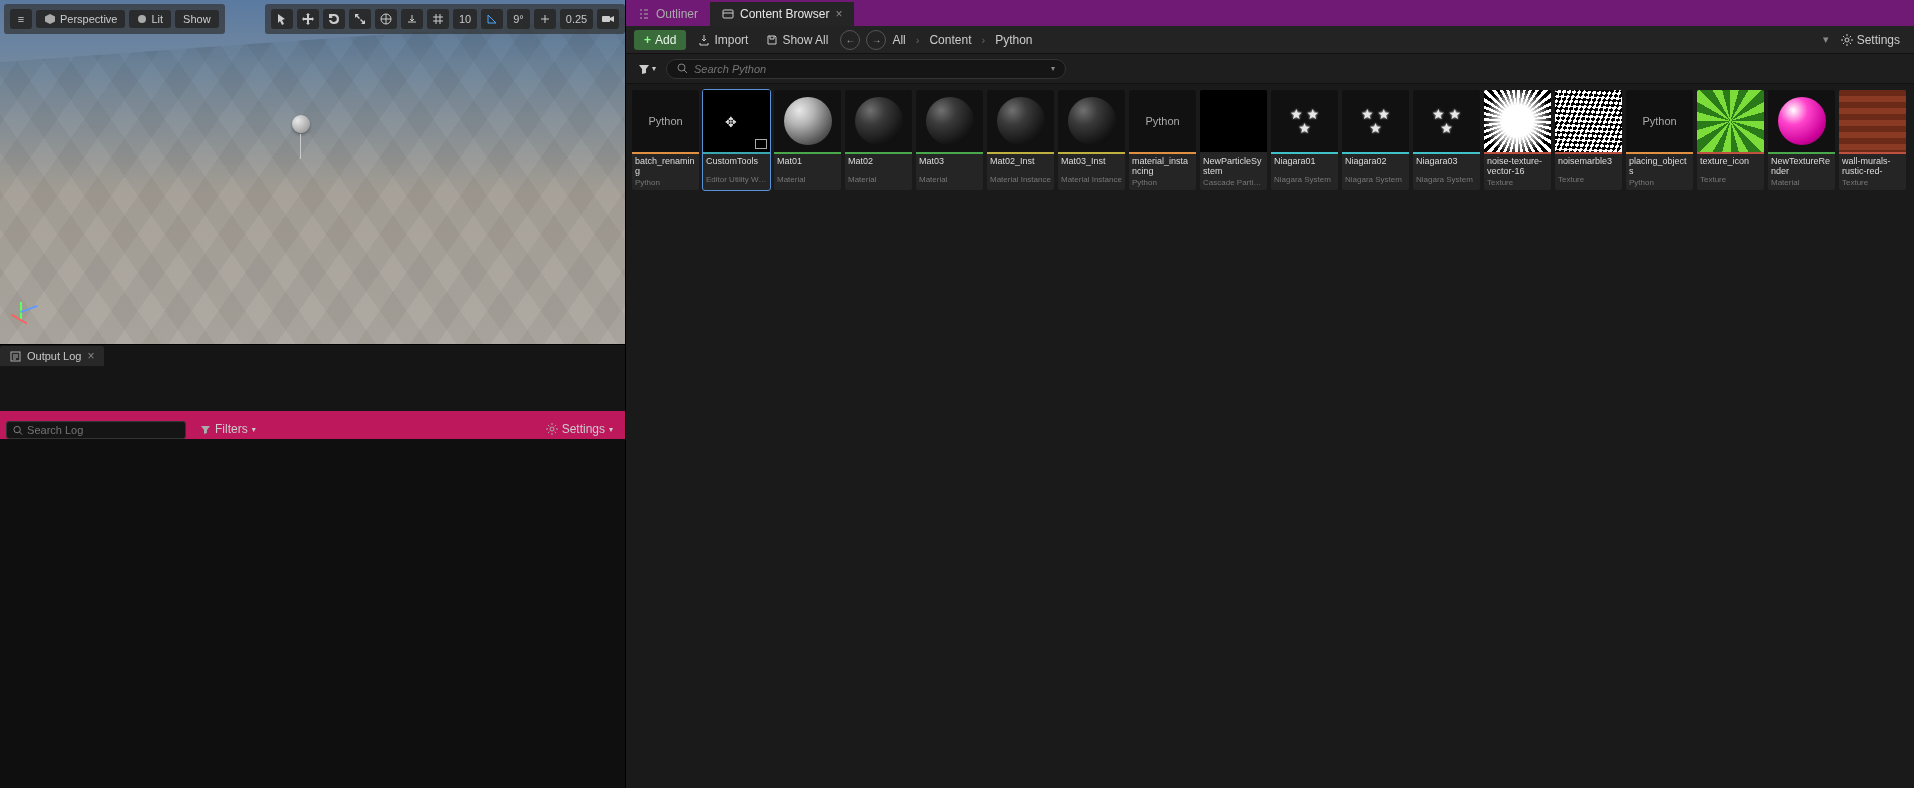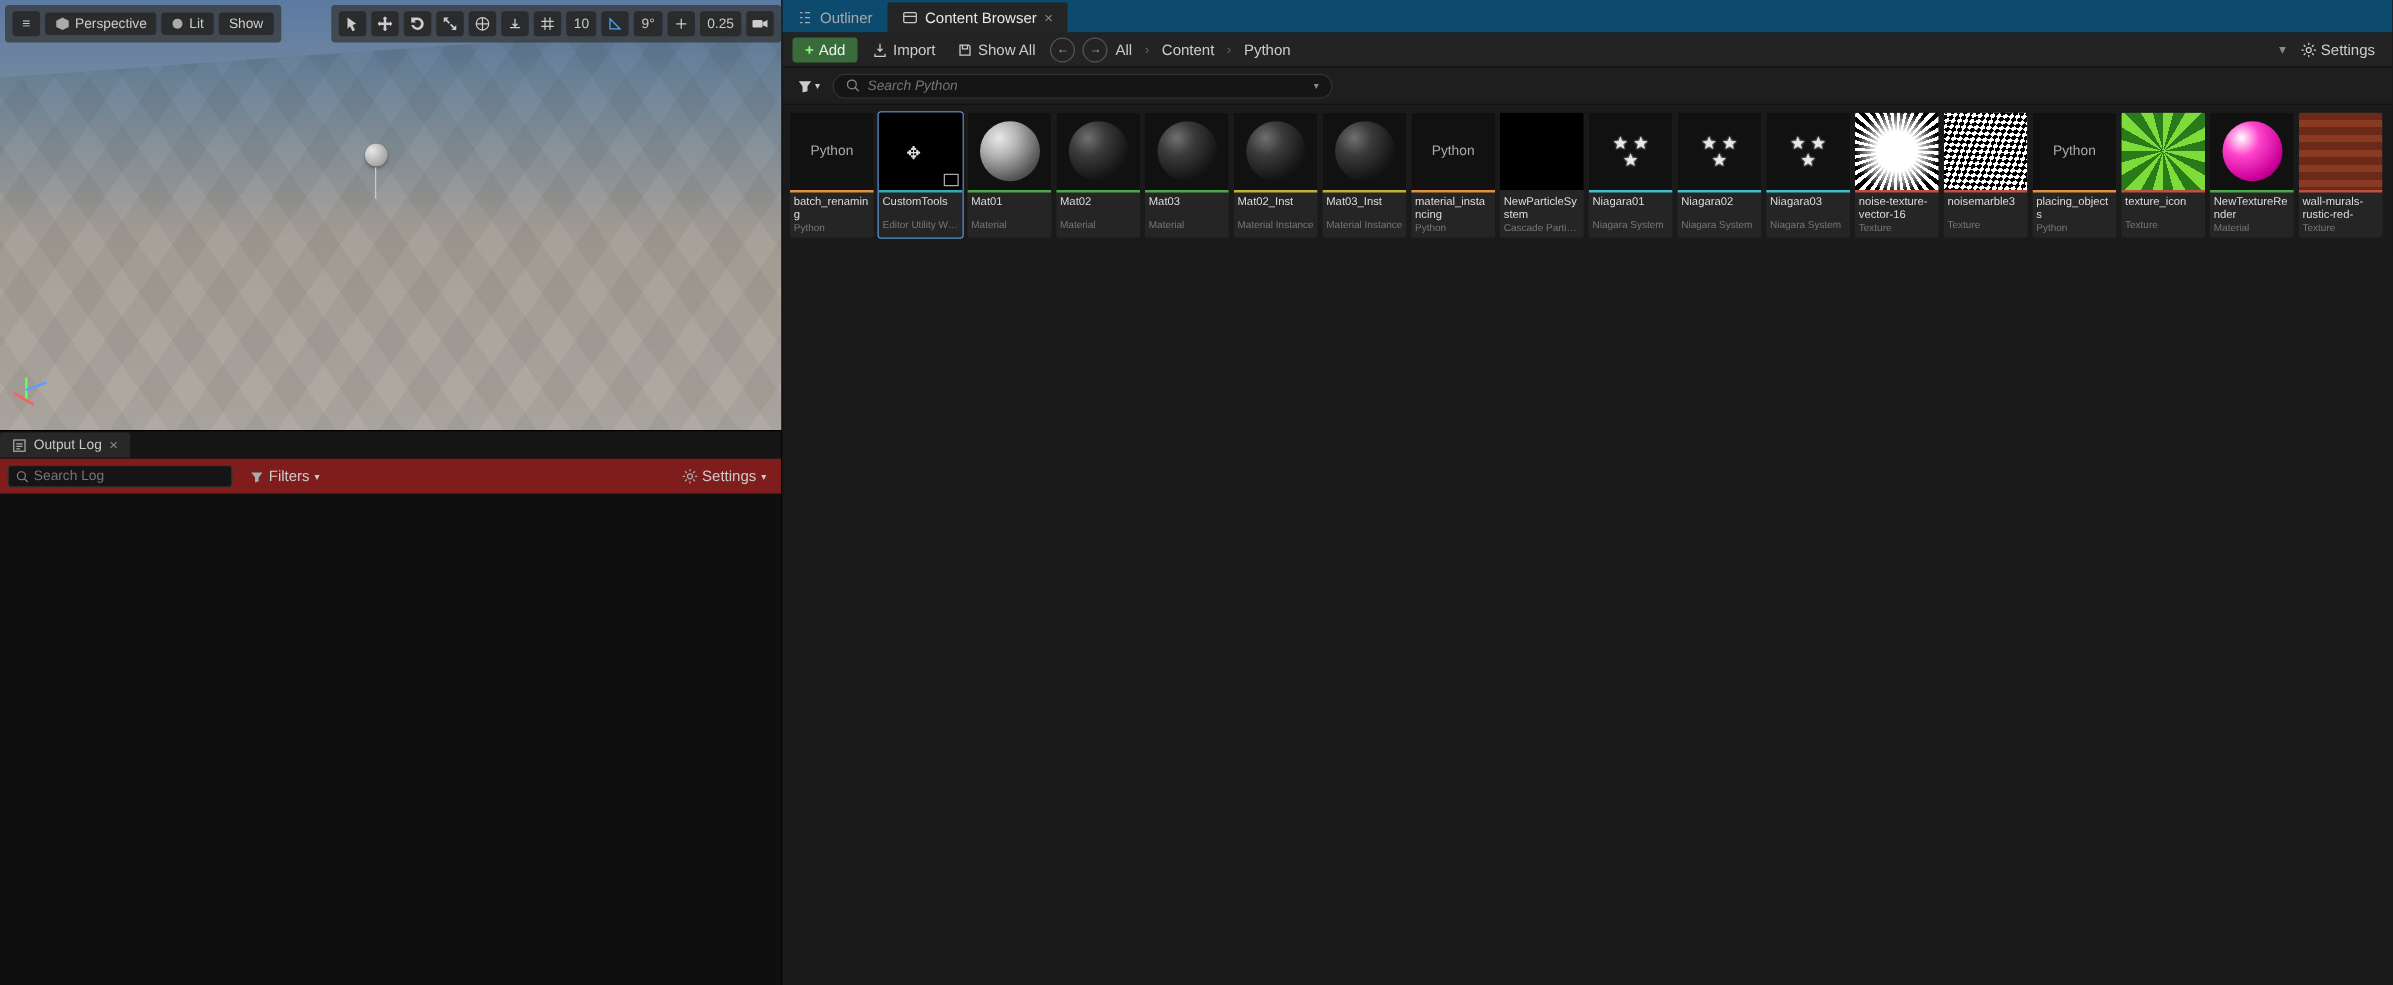--- a/index.html
+++ b/index.html
@@ -28,28 +28,28 @@
 .axis-z { position:absolute; left:12px; top:6px; width:18px; height:2px; background:#5e9bff; transform: rotate(-20deg); }
 .axis-x { position:absolute; left:2px; top:16px; width:18px; height:2px; background:#ff5e5e; transform: rotate(30deg);}
 .vp-actor { position:absolute; left:292px; top:115px; width:18px; height:18px; border-radius:50%; background:radial-gradient(circle at 30% 30%, #e8e8e8, #8a8a8a); box-shadow:0 2px 3px rgba(0,0,0,0.3);}
 .vp-actor-line { position:absolute; left:300px; top:134px; width:1px; height:25px; background:#ccc; }
 
 
 .log-panel { flex: 1; background: #151515; display: flex; flex-direction: column; }
 .log-tabbar { height: 22px; display: flex; align-items: center; background: #151515;}
 .log-tab { display: flex; align-items: center; gap: 6px; padding: 3px 10px; background: #282828; font-size: 11px; border-radius: 2px 2px 0 0; }
 .log-tab .close { color: #888; cursor: pointer; font-size: 12px; }
-.log-toolbar { height: 28px; display: flex; align-items: center; gap: 8px; padding: 0 6px; background: #7f1d1d; }
+.log-toolbar { height: 28px; display: flex; align-items: flex-end; gap: 8px; padding: 0 6px; background: #be185d; margin-top: 44px; }
 .log-search { flex: 0 0 180px; display: flex; align-items: center; background: #151515; border: 1px solid #333; border-radius: 3px; padding: 2px 6px; gap: 4px; }
 .log-search input { background: transparent; border: none; outline: none; color: #ccc; font-size: 11px; width: 100%; }
 .log-body { flex: 1; background: #0f0f0f; }
 
 
 .right-panel { flex: 1; display: flex; flex-direction: column; background: #1a1a1a; border-left: 1px solid #000; }
-.tabbar { height: 26px; display: flex; align-items: flex-end; background: #0c4a6e; }
+.tabbar { height: 26px; display: flex; align-items: flex-end; background: #701a75; }
 .tab { display: flex; align-items: center; gap: 6px; padding: 5px 12px; font-size: 12px; color: #aaa; cursor: pointer; }
 .tab.active { background: #252525; color: #e8e8e8; }
 .tab .tab-close { color: #888; font-size: 12px; }
 
 .cb-toolbar { height: 28px; display: flex; align-items: center; gap: 6px; padding: 0 8px; background: #232323; border-bottom: 1px solid #111; }
 .add-btn { display: flex; align-items: center; gap: 4px; background: #3a6b3a; color: #e8f5e8; padding: 3px 10px; border-radius: 3px; cursor: pointer; font-size: 12px; }
 .toolbar-btn { display: flex; align-items: center; gap: 4px; color: #ccc; padding: 3px 6px; cursor: pointer; font-size: 12px; }
 .nav-icon { width: 20px; height: 20px; border: 1px solid #555; border-radius: 50%; display: inline-flex; align-items: center; justify-content: center; color: #aaa; cursor: pointer; font-size: 10px; }
 .crumb { color: #ccc; cursor: pointer; font-size: 12px; }
 .crumb-sep { color: #666; margin: 0 4px; }

